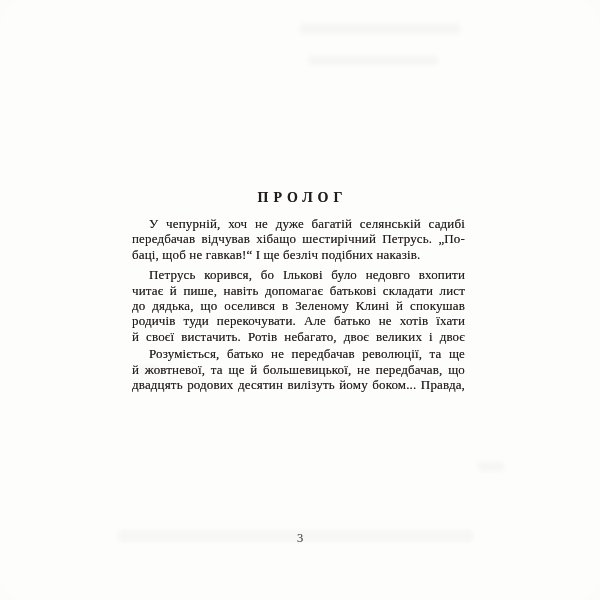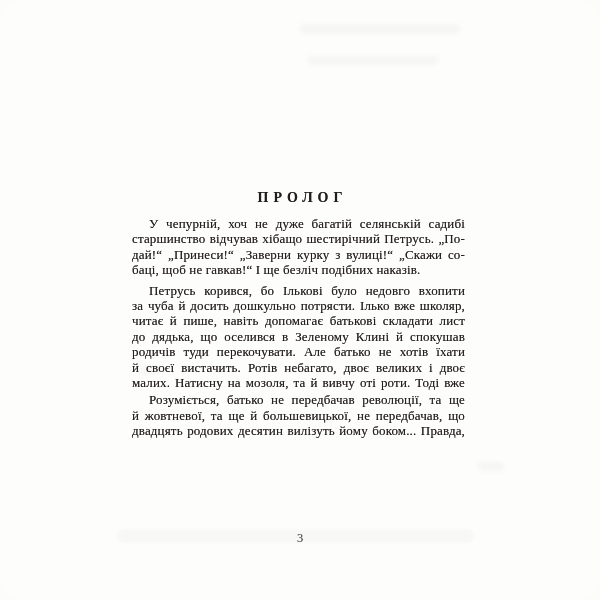--- a/index.html
+++ b/index.html
@@ -85,33 +85,30 @@
   <div class="smudge s3"></div>
   <div class="smudge s4"></div>
   <div class="smudge s5"></div>
 
   <div class="page-title">ПРОЛОГ</div>
 
   <div class="content">
 
     <div class="paragraph p1">
       <div class="line first">У чепурній, хоч не дуже багатій селянській садибі</div>
-      <div class="line">старшинство відчував хібащо шестирічний Петрусь. „По-</div>
-      <div class="line">дай!“ „Принеси!“ „Заверни курку з вулиці!“ „Скажи со-</div>
+      <div class="line">передбачав відчував хібащо шестирічний Петрусь. „По-</div>
       <div class="line last">баці, щоб не гавкав!“ І ще безліч подібних наказів.</div>
     </div>
 
     <div class="paragraph p2">
       <div class="line first">Петрусь корився, бо Ількові було недовго вхопити</div>
-      <div class="line">за чуба й досить дошкульно потрясти. Ілько вже школяр,</div>
       <div class="line">читає й пише, навіть допомагає батькові складати лист</div>
       <div class="line">до дядька, що оселився в Зеленому Клині й спокушав</div>
       <div class="line">родичів туди перекочувати. Але батько не хотів їхати</div>
       <div class="line">й своєї вистачить. Ротів небагато, двоє великих і двоє</div>
-      <div class="line">малих. Натисну на мозоля, та й вивчу оті роти. Тоді вже</div>
     </div>
 
     <div class="paragraph p3">
       <div class="line first">Розуміється, батько не передбачав революції, та ще</div>
       <div class="line">й жовтневої, та ще й большевицької, не передбачав, що</div>
       <div class="line">двадцять родових десятин вилізуть йому боком... Правда,</div>
     </div>
 
   </div>
 

